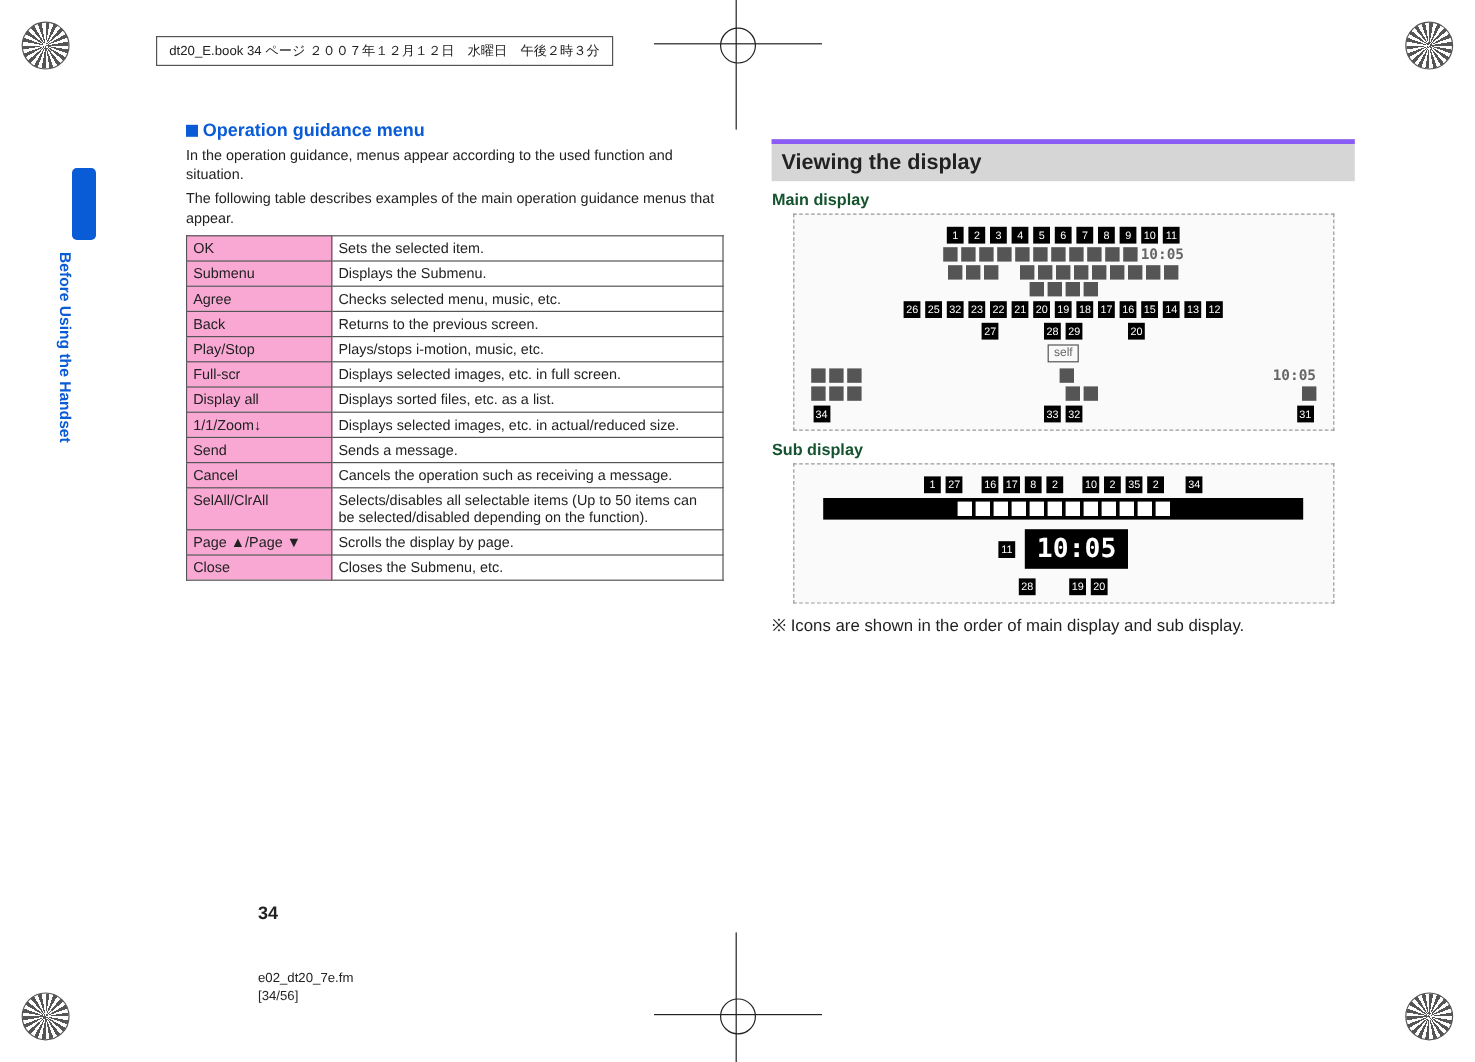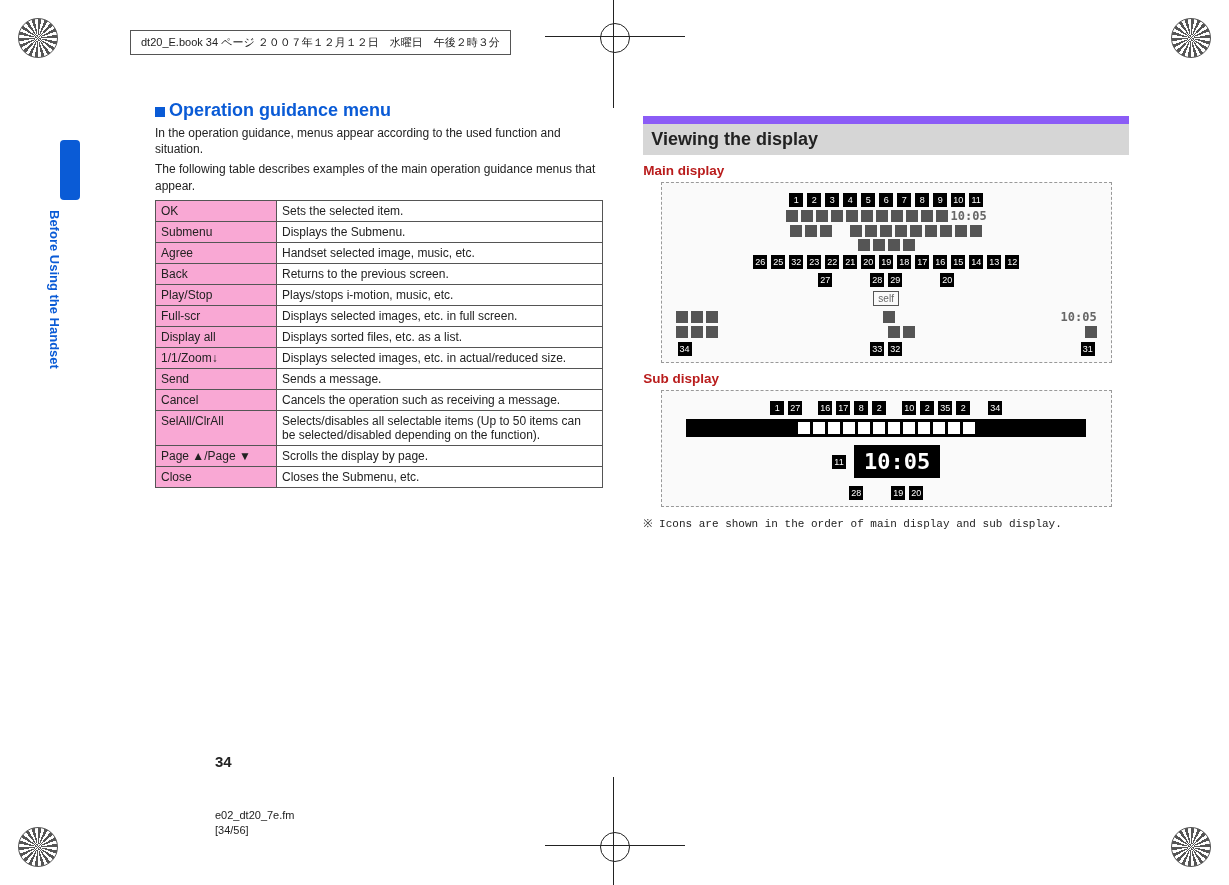--- a/index.html
+++ b/index.html
@@ -88,21 +88,21 @@
     display: inline-block;
     width: 10px; height: 10px;
     background: #0a5bd6;
     margin-right: 4px;
     position: relative;
     top: 1px;
   }
   .sect-title {
     color: #0a5bd6;
     font-weight: bold;
-    font-size: 18px;
+    font-size: 15px;
     margin-bottom: 4px;
   }
   .para {
     font-size: 12px;
     line-height: 1.35;
     margin-bottom: 4px;
   }
 
   table.menu {
     width: 100%;
@@ -115,29 +115,29 @@
     padding: 3px 5px;
     vertical-align: top;
   }
   table.menu td.label {
     background: #f9a8d4;
     width: 110px;
   }
 
   .viewing-bar {
     background: #d6d6d6;
-    border-top: 8px solid #8b5cf6;
+    border-top: 4px solid #8b5cf6;
     padding: 5px 8px;
     font-size: 18px;
     font-weight: bold;
     margin-top: 16px;
     margin-bottom: 8px;
   }
   .sub-head {
-    color: #b91c1c;
+    color: #14532d;
     font-weight: bold;
     font-size: 13.5px;
     margin: 6px 0 4px;
   }
 
   .figure {
     text-align: center;
     margin: 2px 0 8px;
   }
   .fig-placeholder {
@@ -166,23 +166,22 @@
     width: 14px; height: 14px; background: #000; color: #fff;
     font-size: 9px; display:flex; align-items:center; justify-content:center;
   }
   .fig-placeholder .wide-time {
     background:#000; color:#fff; font-family: monospace;
     font-size: 22px; font-weight: bold; padding: 4px 10px; display: inline-block;
     margin: 4px 0;
   }
 
   .note {
-    font-size: 11px;
+    font-size: 14px;
     margin-top: 4px;
-    font-family: Liberation Mono, monospace;
   }
 
   .page-num {
     position: absolute;
     left: 145px;
     bottom: 45px;
     font-weight: bold;
     font-size: 15px;
   }
 
@@ -239,21 +238,21 @@
         <tr>
             <td class="label">OK</td>
             <td>Sets the selected item.</td>
           </tr>
         <tr>
             <td class="label">Submenu</td>
             <td>Displays the Submenu.</td>
           </tr>
         <tr>
             <td class="label">Agree</td>
-            <td>Handset selected image, music, etc.</td>
+            <td>Checks selected menu, music, etc.</td>
           </tr>
         <tr>
             <td class="label">Back</td>
             <td>Returns to the previous screen.</td>
           </tr>
         <tr>
             <td class="label">Play/Stop</td>
             <td>Plays/stops i-motion, music, etc.</td>
           </tr>
         <tr>

